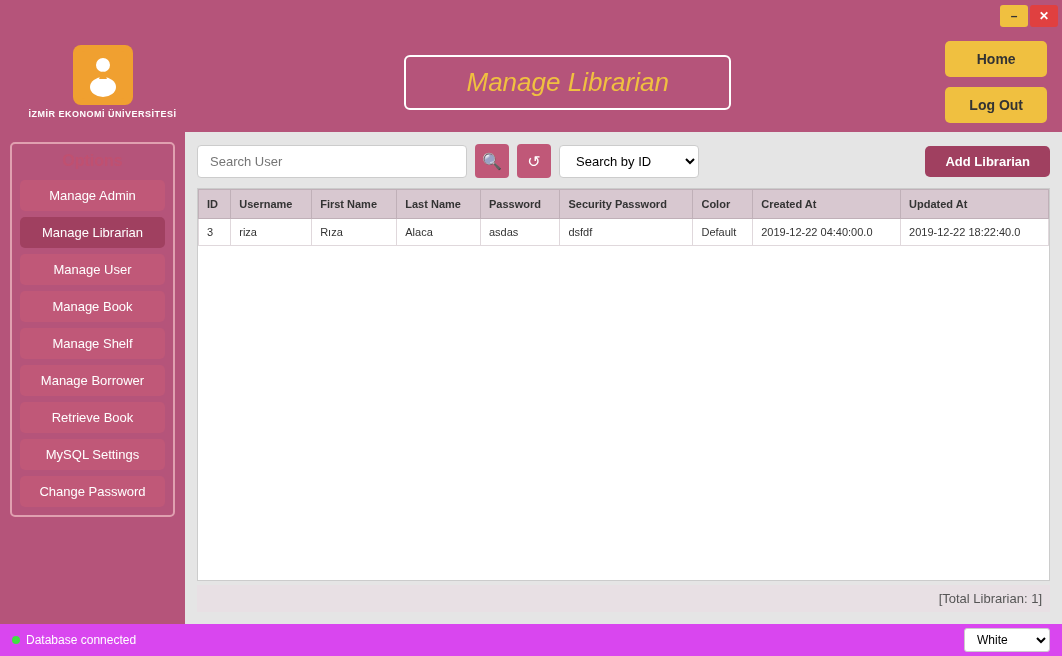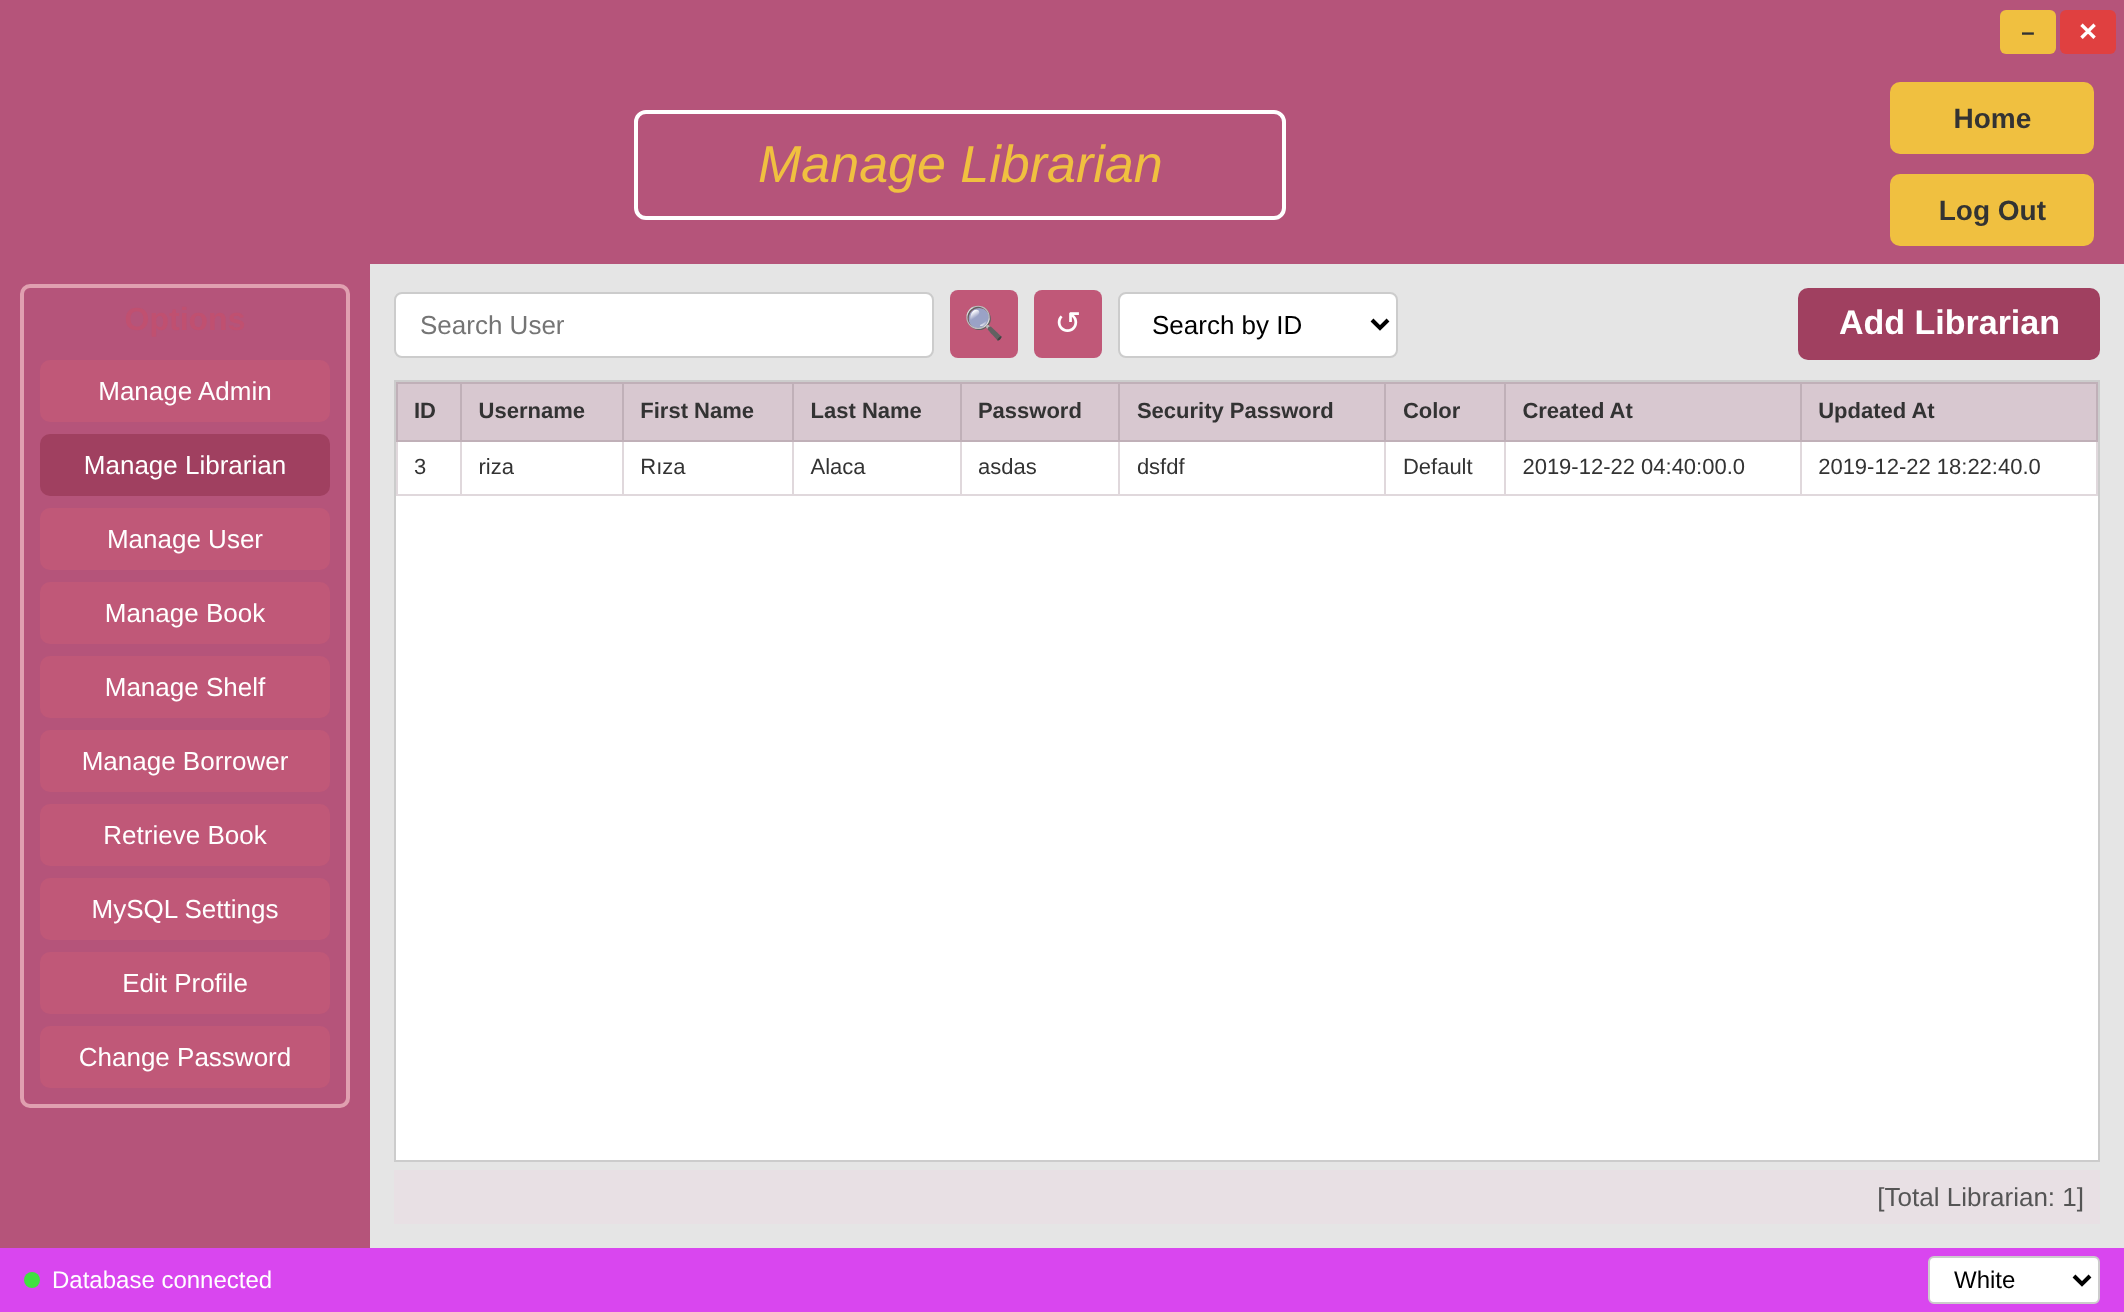--- a/index.html
+++ b/index.html
@@ -190,21 +190,21 @@
       cursor: pointer;
       width: 140px;
     }
     .add-btn {
       margin-left: auto;
       background: #a04060;
       color: white;
       border: none;
       border-radius: 5px;
       padding: 8px 20px;
-      font-size: 17px;
+      font-size: 13px;
       cursor: pointer;
       font-weight: bold;
     }
 
     
     .table-container {
       flex: 1;
       background: white;
       border: 1px solid #ccc;
       overflow: hidden;
@@ -283,20 +283,34 @@
   </style>
 </head>
 <body>
 
 <div class="title-bar">
   <button class="title-bar-btn minimize">–</button>
   <button class="title-bar-btn close">✕</button>
 </div>
 
 <div class="header">
+  <div class="logo-area">
+    <div class="logo-icon">
+      <svg viewBox="0 0 48 48" fill="none" xmlns="http://www.w3.org/2000/svg">
+
+        <rect width="48" height="48" rx="6" fill="#f0a030"></rect>
+
+        <circle cx="24" cy="14" r="7" fill="white"></circle>
+        <ellipse cx="24" cy="36" rx="13" ry="10" fill="white"></ellipse>
+
+        <polygon points="20,28 28,28 24,20" fill="#f0a030"></polygon>
+      </svg>
+    </div>
+    <div class="logo-text">İZMİR EKONOMİ ÜNİVERSİTESİ</div>
+  </div>
 
   <div class="header-title-box">
     <div class="header-title-inner">
       <span>Manage Librarian</span>
     </div>
   </div>
 
   <div class="header-actions">
     <button class="header-btn">Home</button>
     <button class="header-btn">Log Out</button>
@@ -309,21 +323,20 @@
     <div class="sidebar-options-box">
       <div class="options-label">Options</div>
       <button class="sidebar-btn">Manage Admin</button>
       <button class="sidebar-btn active">Manage Librarian</button>
       <button class="sidebar-btn">Manage User</button>
       <button class="sidebar-btn">Manage Book</button>
       <button class="sidebar-btn">Manage Shelf</button>
       <button class="sidebar-btn">Manage Borrower</button>
       <button class="sidebar-btn">Retrieve Book</button>
       <button class="sidebar-btn">MySQL Settings</button>
-      <button class="sidebar-btn">Edit Profile</button>
       <button class="sidebar-btn">Change Password</button>
     </div>
   </div>
 
   <div class="content">
 
     <div class="toolbar">
       <input class="search-input" type="text" placeholder="Search User" style="">
       <button class="toolbar-icon-btn search-btn">
         <span>🔍</span>

